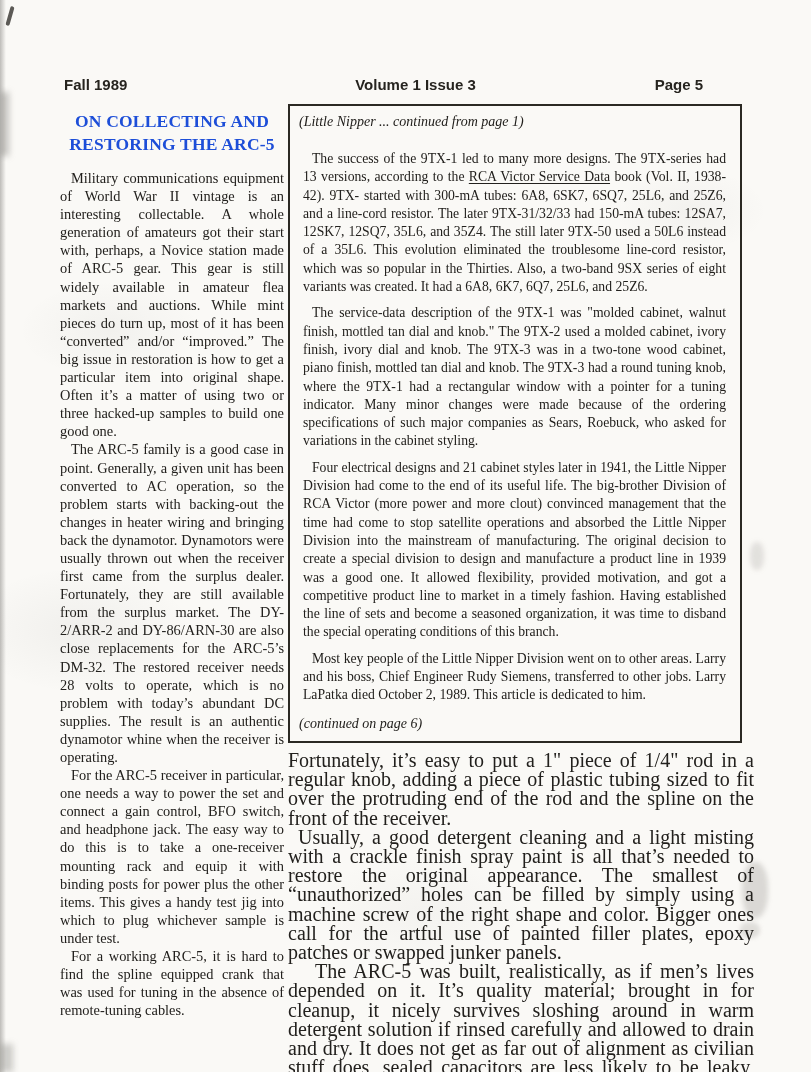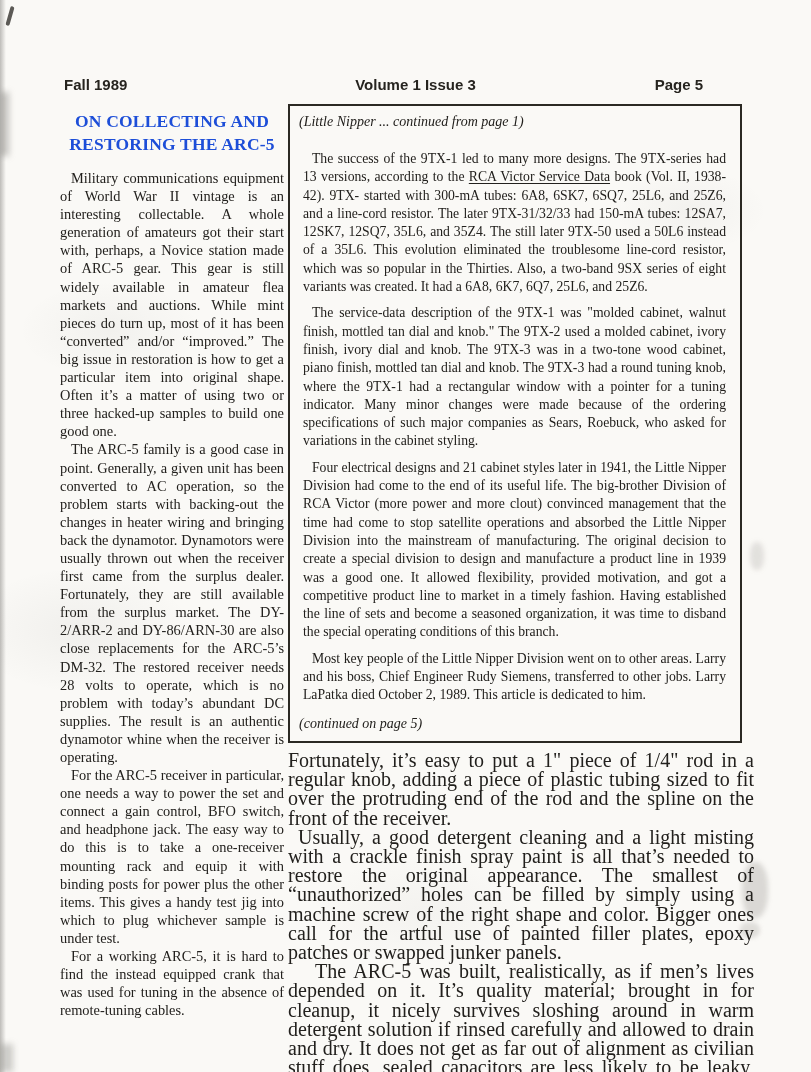--- a/index.html
+++ b/index.html
@@ -94,30 +94,30 @@
     <span class="mast-left">Fall 1989</span>
     <span class="mast-center">Volume 1 Issue 3</span>
     <span class="mast-right">Page 5</span>
   </div>
 
   <div class="left-col">
     <h2 class="article-title">ON COLLECTING AND RESTORING THE ARC-5</h2>
     <p>Military communications equipment of World War II vintage is an interesting collectable. A whole generation of amateurs got their start with, perhaps, a Novice station made of ARC-5 gear. This gear is still widely available in amateur flea markets and auctions. While mint pieces do turn up, most of it has been “converted” and/or “improved.” The big issue in restoration is how to get a particular item into original shape. Often it’s a matter of using two or three hacked-up samples to build one good one.</p>
     <p>The ARC-5 family is a good case in point. Generally, a given unit has been converted to AC operation, so the problem starts with backing-out the changes in heater wiring and bringing back the dynamotor. Dynamotors were usually thrown out when the receiver first came from the surplus dealer. Fortunately, they are still available from the surplus market. The DY-2/ARR-2 and DY-86/ARN-30 are also close replacements for the ARC-5’s DM-32. The restored receiver needs 28 volts to operate, which is no problem with today’s abundant DC supplies. The result is an authentic dynamotor whine when the receiver is operating.</p>
     <p>For the ARC-5 receiver in particular, one needs a way to power the set and connect a gain control, BFO switch, and headphone jack. The easy way to do this is to take a one-receiver mounting rack and equip it with binding posts for power plus the other items. This gives a handy test jig into which to plug whichever sample is under test.</p>
-    <p>For a working ARC-5, it is hard to find the instead equipped crank that was used for tuning in the absence of remote-tuning cables.</p>
+    <p>For a working ARC-5, it is hard to find the spline equipped crank that was used for tuning in the absence of remote-tuning cables.</p>
   </div>
 
   <div class="box">
     <p class="box-note">(Little Nipper ... continued from page 1)</p>
     <p class="body"><span>The success of the 9TX-1 led to many more designs. The 9TX-series had 13 versions, according to the </span><span class="u">RCA Victor Service Data</span><span> book (Vol. II, 1938-42). 9TX- started with 300-mA tubes: 6A8, 6SK7, 6SQ7, 25L6, and 25Z6, and a line-cord resistor. The later 9TX-31/32/33 had 150-mA tubes: 12SA7, 12SK7, 12SQ7, 35L6, and 35Z4. The still later 9TX-50 used a 50L6 instead of a 35L6. This evolution eliminated the troublesome line-cord resistor, which was so popular in the Thirties. Also, a two-band 9SX series of eight variants was created. It had a 6A8, 6K7, 6Q7, 25L6, and 25Z6.</span></p>
     <p class="body">The service-data description of the 9TX-1 was "molded cabinet, walnut finish, mottled tan dial and knob." The 9TX-2 used a molded cabinet, ivory finish, ivory dial and knob. The 9TX-3 was in a two-tone wood cabinet, piano finish, mottled tan dial and knob. The 9TX-3 had a round tuning knob, where the 9TX-1 had a rectangular window with a pointer for a tuning indicator. Many minor changes were made because of the ordering specifications of such major companies as Sears, Roebuck, who asked for variations in the cabinet styling.</p>
     <p class="body">Four electrical designs and 21 cabinet styles later in 1941, the Little Nipper Division had come to the end of its useful life. The big-brother Division of RCA Victor (more power and more clout) convinced management that the time had come to stop satellite operations and absorbed the Little Nipper Division into the mainstream of manufacturing. The original decision to create a special division to design and manufacture a product line in 1939 was a good one. It allowed flexibility, provided motivation, and got a competitive product line to market in a timely fashion. Having established the line of sets and become a seasoned organization, it was time to disband the special operating conditions of this branch.</p>
     <p class="body">Most key people of the Little Nipper Division went on to other areas. Larry and his boss, Chief Engineer Rudy Siemens, transferred to other jobs. Larry LaPatka died October 2, 1989. This article is dedicated to him.</p>
-    <p class="box-continued">(continued on page 5)</p>
+    <p class="box-continued">(continued on page 6)</p>
   </div>
 
   <div class="below">
     <p>Fortunately, it’s easy to put a 1" piece of 1/4" rod in a regular knob, adding a piece of plastic tubing sized to fit over the protruding end of the rod and the spline on the front of the receiver.</p>
     <p class="ind">Usually, a good detergent cleaning and a light misting with a crackle finish spray paint is all that’s needed to restore the original appearance. The smallest of “unauthorized” holes can be filled by simply using a machine screw of the right shape and color. Bigger ones call for the artful use of painted filler plates, epoxy patches or swapped junker panels.</p>
     <p class="ind-big">The ARC-5 was built, realistically, as if men’s lives depended on it. It’s quality material; brought in for cleanup, it nicely survives sloshing around in warm detergent solution if rinsed carefully and allowed to drain and dry. It does not get as far out of alignment as civilian stuff does, sealed capacitors are less likely to be leaky, and resistors are less prone to value changes.</p>
     <p class="credit">(Edited from "On Collecting and Restoring WW II Military Equipment" by Ludwell Sibley... with permission .)</p>
   </div>
 
 </div>

